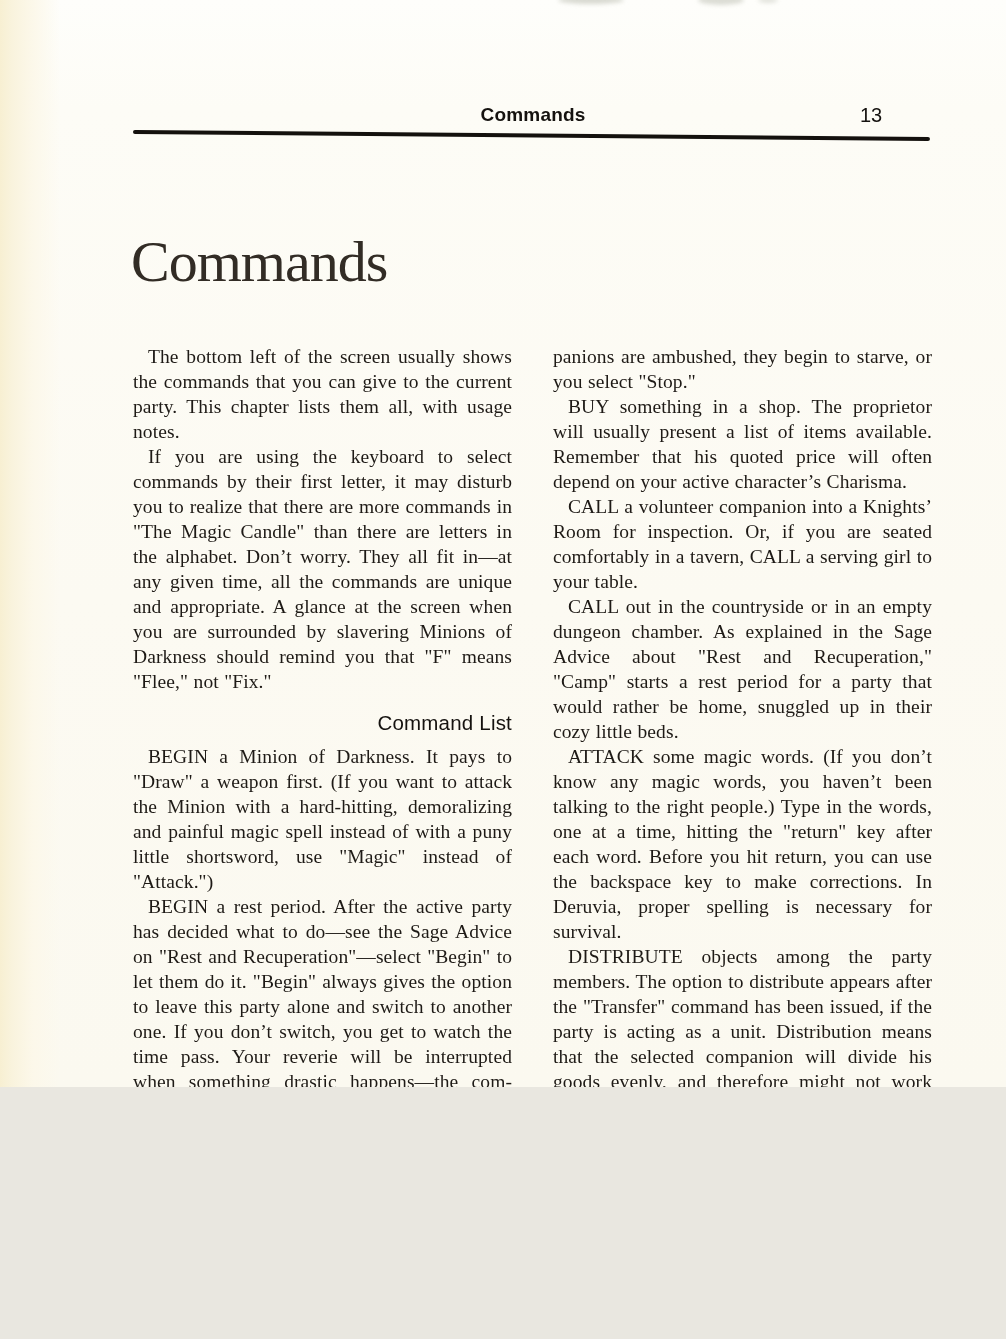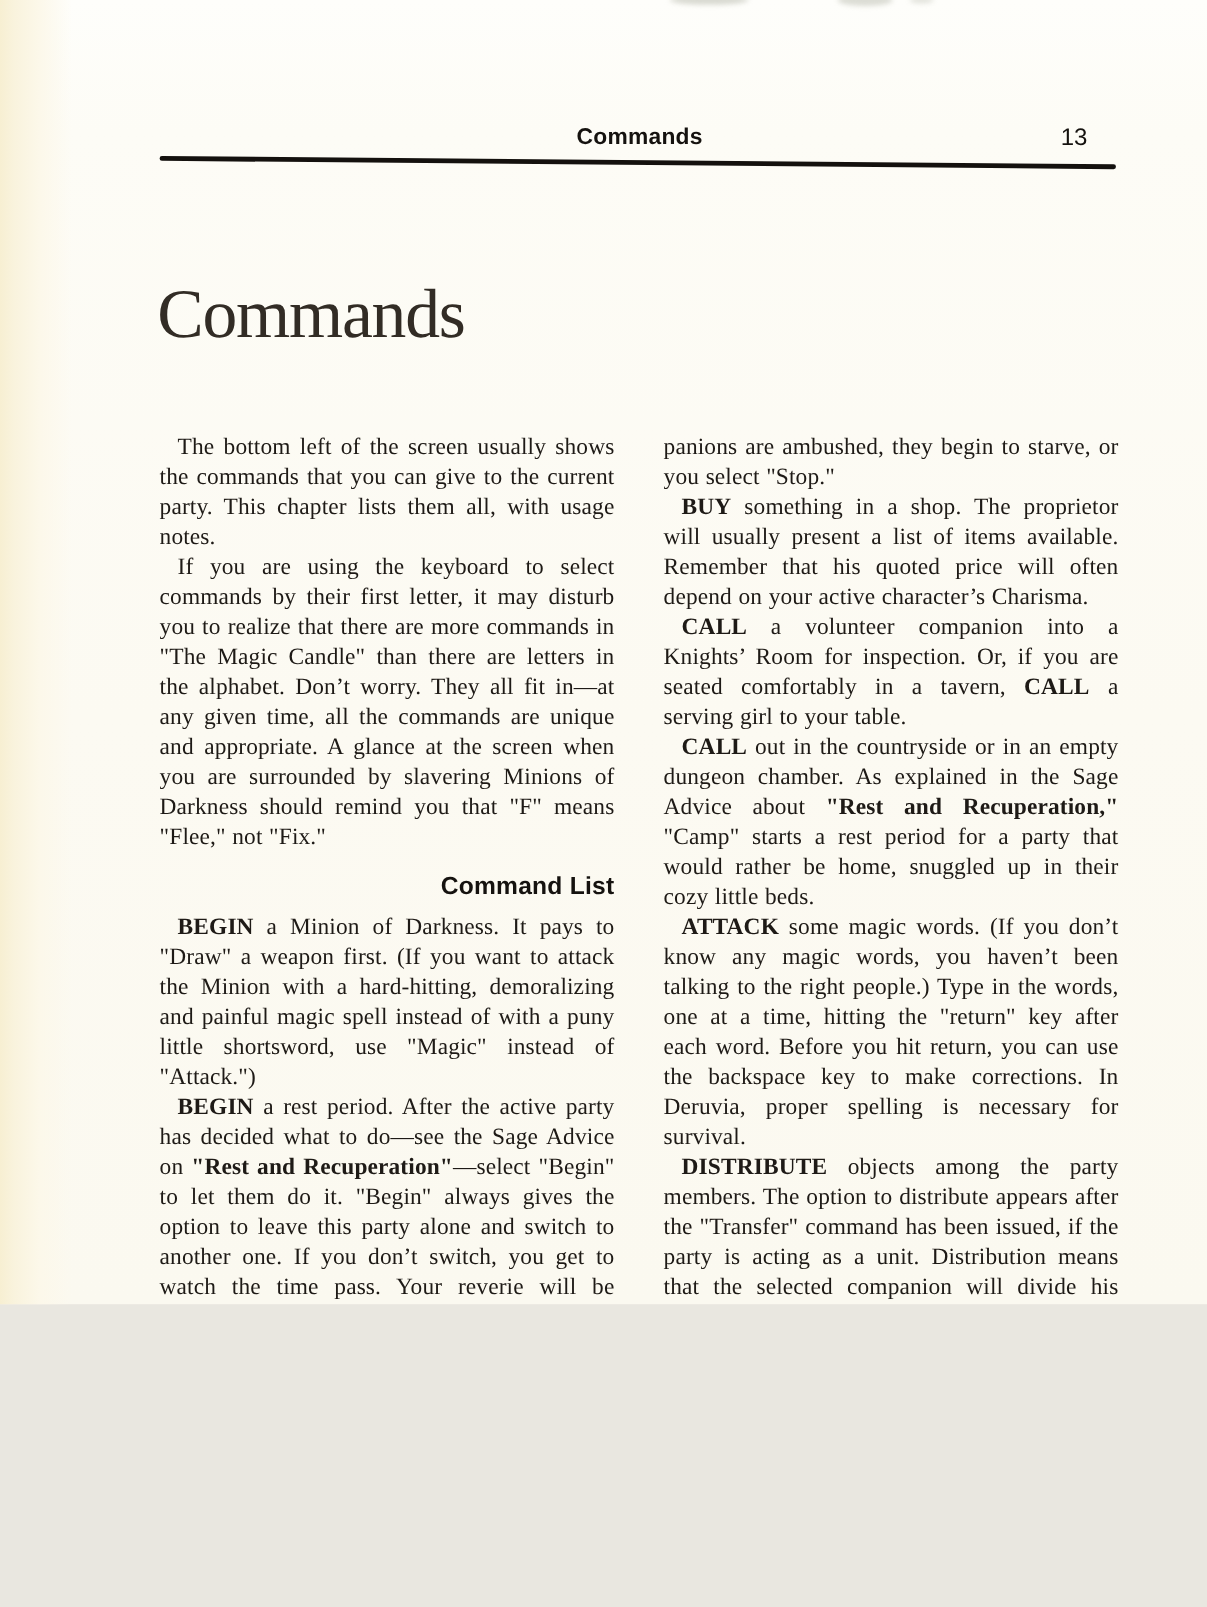--- a/index.html
+++ b/index.html
@@ -23,57 +23,57 @@
   .s4{left:845px;top:1262px;width:160px;height:26px;opacity:.18;border-radius:4px;filter:blur(3px);}
 
   .running-head{
     position:absolute;left:133px;top:104px;width:800px;
     text-align:center;
     font-family:"Liberation Sans",sans-serif;
     font-weight:bold;font-size:19px;letter-spacing:.2px;color:#15120f;
   }
   .page-number{
     position:absolute;left:860px;top:104px;width:70px;
-    text-align:center;
+    text-align:left;
     font-family:"Liberation Sans",sans-serif;
     font-size:20px;color:#15120f;
   }
   .rule{
     position:absolute;left:133px;top:130px;width:797px;height:4px;
     background:#14110e;
     transform:rotate(0.5deg);transform-origin:left center;
     border-radius:2px;
   }
   .title{
     position:absolute;left:131px;top:233px;margin:0;
     font-family:"Liberation Serif",serif;
     font-weight:400;font-size:58px;letter-spacing:-1px;color:#322c25;
     line-height:1;
   }
   .columns{
-    position:absolute;left:133px;top:360px;width:800px;
+    position:absolute;left:133px;top:344px;width:800px;
     display:flex;gap:41px;
   }
   .col{width:379px;}
   .col p{
     margin:0;
     font-size:19.5px;line-height:25px;
     text-align:justify;
     letter-spacing:.1px;
     word-spacing:.5px;
   }
   .col p.indent{text-indent:15px;}
   .col p.jlast{text-align-last:justify;}
   .col h2.heading{
     margin:17px 0 9px 0;
     font-family:"Liberation Sans",sans-serif;
     font-size:20.5px;font-weight:bold;color:#15120f;
     text-align:right;letter-spacing:.2px;
   }
-  .bold{font-weight:bold;}
+  .bold{font-weight:normal;}
 </style>
 </head>
 <body>
 
 <div class="page">
   <div class="edge-left"></div>
   <div class="smudge s1"></div>
   <div class="smudge s2"></div>
   <div class="smudge s3"></div>
   <div class="smudge s4"></div>

